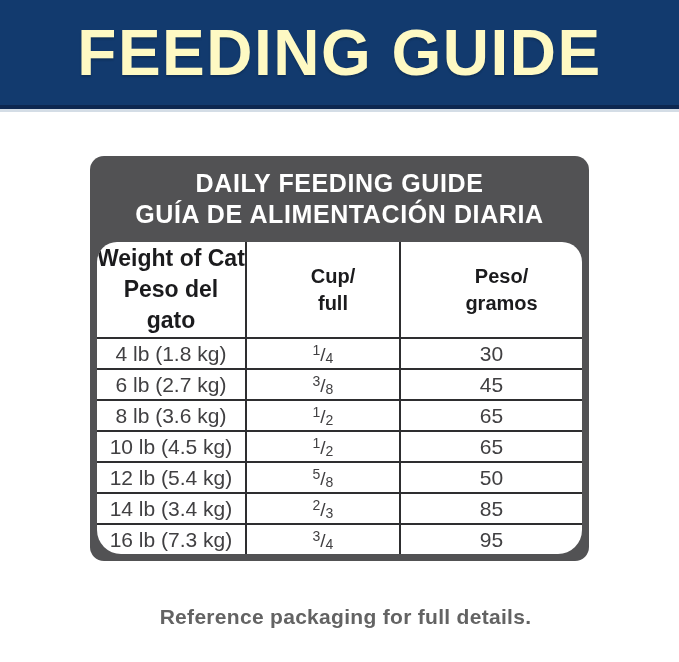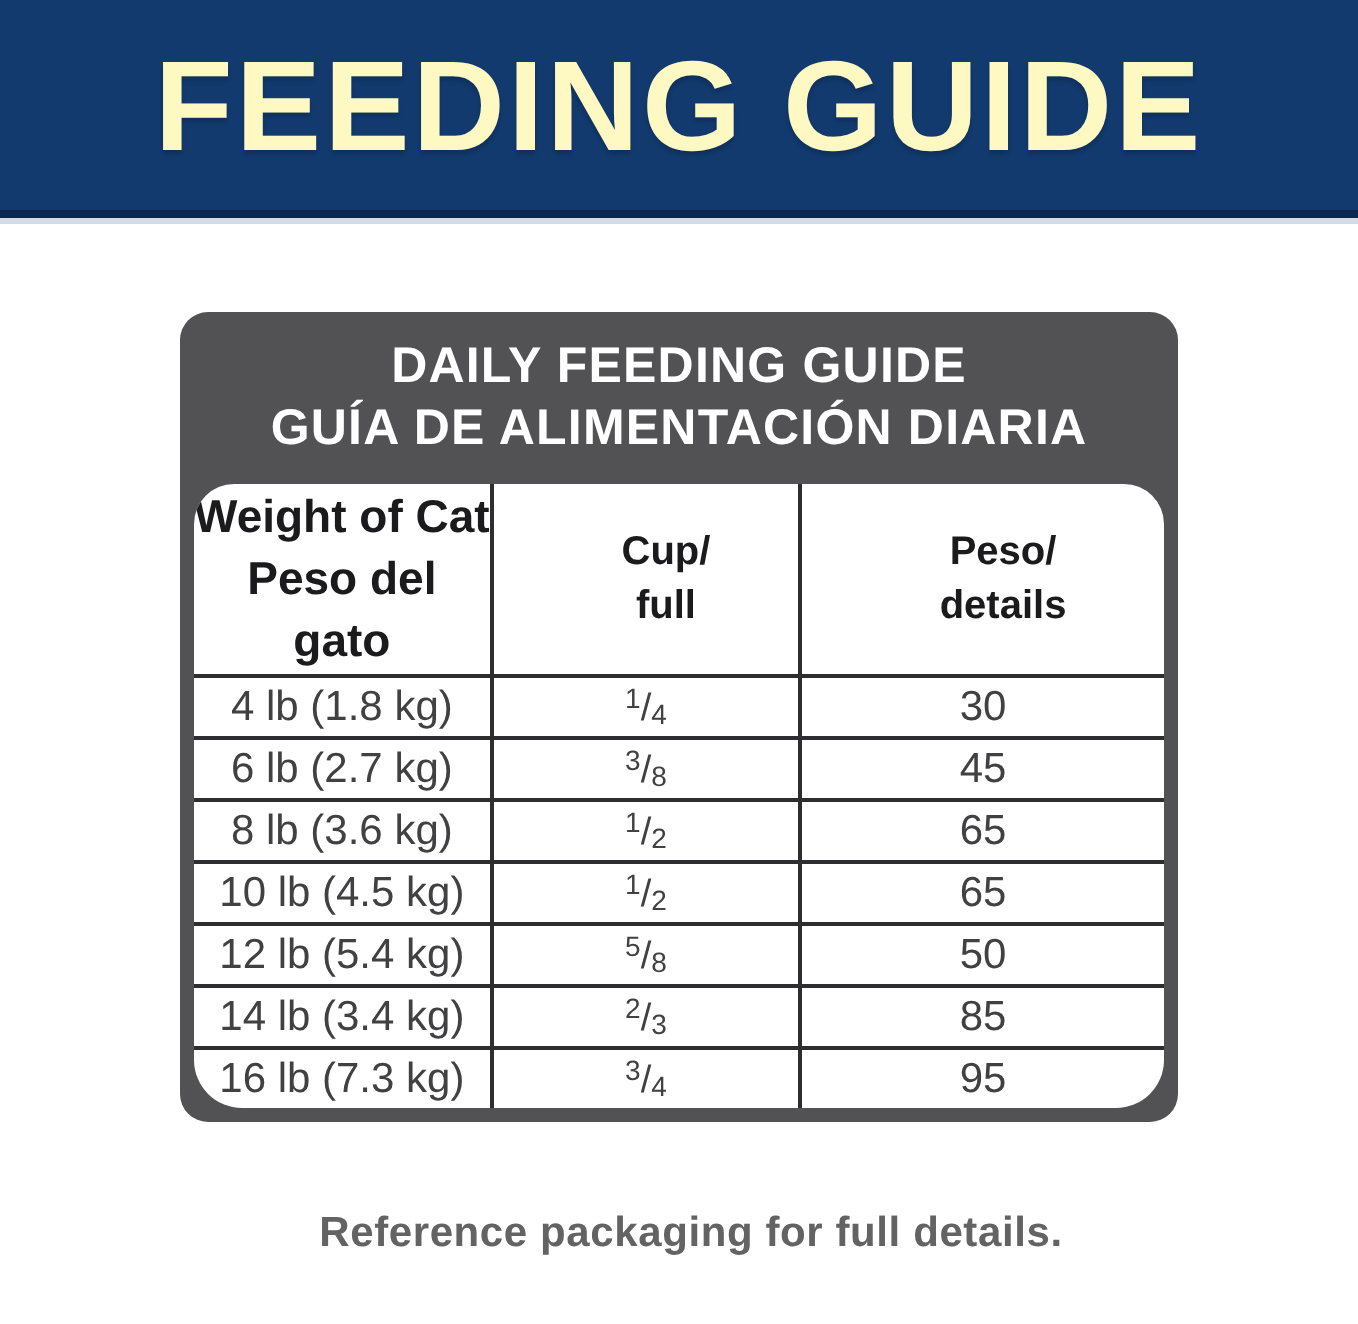--- a/index.html
+++ b/index.html
@@ -128,21 +128,21 @@
         <div class="hcell weight col-a">
           <span>Weight of Cat</span>
           <span>Peso del gato</span>
         </div>
         <div class="hcell small col-b">
           <span>Cup/</span>
           <span>full</span>
         </div>
         <div class="hcell small col-c">
           <span>Peso/</span>
-          <span>details</span>
+          <span>gramos</span>
         </div>
 
         <div class="cell col-a">4 lb (1.8 kg)</div>
         <div class="cell col-b">
           <span class="frac"><span class="fnum">1</span><span class="fsep">/</span><span class="fden">4</span></span>
         </div>
         <div class="cell col-c">30</div>
 
         <div class="cell col-a">6 lb (2.7 kg)</div>
         <div class="cell col-b">

